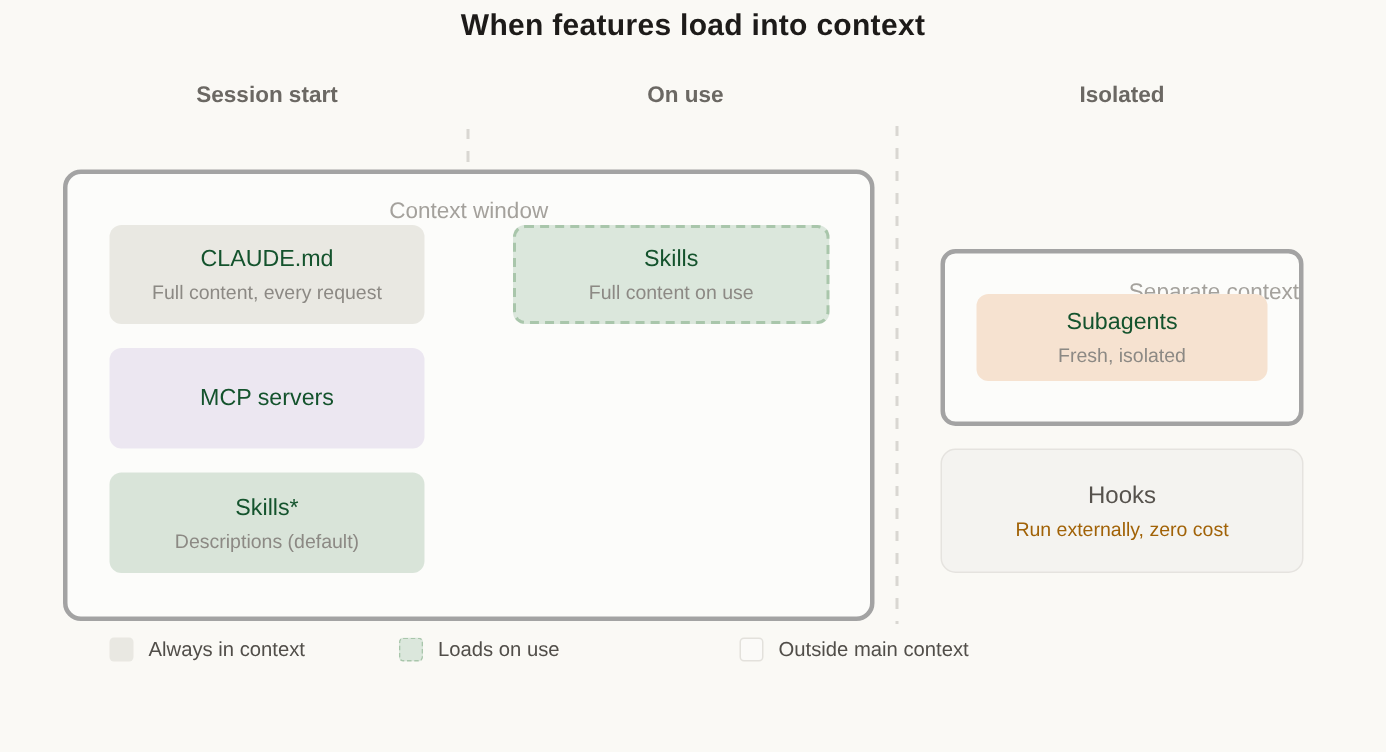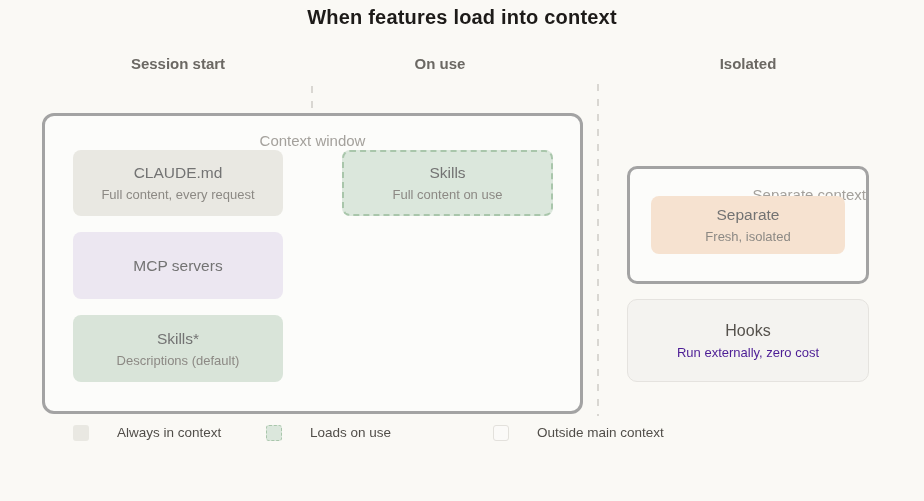--- a/index.html
+++ b/index.html
@@ -17,21 +17,21 @@
     position:absolute;left:0;top:6px;width:924px;
     text-align:center;font-size:20px;font-weight:700;color:#1d1b19;
     letter-spacing:.2px;
   }
 
   .col-header{
     position:absolute;top:55px;font-size:15px;font-weight:700;color:#6b6863;
     text-align:center;width:200px;
   }
   .col-header.session{left:78px;}
-  .col-header.onuse{left:340px;}
+  .col-header.onuse{left:357px;}
   .col-header.isolated{left:648px;}
 
   .v-divider{
     position:absolute;width:2px;
     background:repeating-linear-gradient(to bottom,#d9d7d2 0 7px,transparent 7px 15px);
     z-index:0;
   }
   .v-divider.d1{left:311px;top:86px;height:322px;}
   .v-divider.d2{left:597px;top:84px;height:332px;}
 
@@ -48,40 +48,40 @@
   .context-window .panel-label{top:16px;}
 
   .separate-context{left:627px;top:150px;width:242px;height:118px;border-radius:10px;}
   .separate-context .panel-label{top:17px;text-align:right;}
 
   .card{
     position:absolute;border-radius:8px;box-sizing:border-box;
     display:flex;flex-direction:column;align-items:center;justify-content:center;
     gap:5px;text-align:center;z-index:2;
   }
-  .card .card-title{font-size:15.5px;color:#737373;}
+  .card .card-title{font-size:15.5px;color:#14532d;}
   .card .card-sub{font-size:13px;color:#8c8984;}
 
   .card.claude{left:73px;top:150px;width:210px;height:66px;background:#e9e8e2;}
   .card.mcp{left:73px;top:232px;width:210px;height:67px;background:#ece7f1;}
   .card.skills-default{left:73px;top:315px;width:210px;height:67px;background:#d9e4d9;}
   .card.skills-onuse{
     left:342px;top:150px;width:211px;height:66px;
     background:#dbe7dc;border:2px dashed #a9c6ab;
   }
   .card.subagents{left:651px;top:196px;width:194px;height:58px;background:#f6e2d0;}
   .card.hooks{
     left:627px;top:299px;width:242px;height:83px;
     background:#f4f3f0;border:1px solid #e5e3df;border-radius:10px;
   }
   .card.hooks .card-title{font-size:16px;color:#56524d;}
-  .card.hooks .card-sub{color:#4c1d95;}
+  .card.hooks .card-sub{color:#a16207;}
 
   .legend{position:absolute;left:0;top:424px;width:924px;height:18px;z-index:2;}
-  .legend-item{position:absolute;display:flex;align-items:center;gap:28px;height:17px;}
+  .legend-item{position:absolute;display:flex;align-items:center;gap:10px;height:17px;}
   .legend-item.l1{left:73px;}
   .legend-item.l2{left:266px;justify-content:center;}
   .legend-item.l3{left:493px;}
   .legend-swatch{width:16px;height:16px;border-radius:3px;box-sizing:border-box;flex:0 0 auto;}
   .legend-swatch.always{background:#e9e8e2;}
   .legend-swatch.onuse{background:#dbe7dc;border:1.5px dashed #a9c6ab;}
   .legend-swatch.outside{background:#fbfaf8;border:1px solid #e3e1dc;}
   .legend-label{font-size:13.5px;color:#514e49;}
 
   .footnote{
@@ -123,21 +123,21 @@
   <div class="card skills-onuse">
     <div class="card-title">Skills</div>
     <div class="card-sub">Full content on use</div>
   </div>
 
   <div class="panel separate-context">
     <div class="panel-label">Separate context</div>
   </div>
 
   <div class="card subagents">
-    <div class="card-title">Separate</div>
+    <div class="card-title">Subagents</div>
     <div class="card-sub">Fresh, isolated</div>
   </div>
 
   <div class="card hooks">
     <div class="card-title">Hooks</div>
     <div class="card-sub">Run externally, zero cost</div>
   </div>
 
   <div class="legend">
     <div class="legend-item l1">

